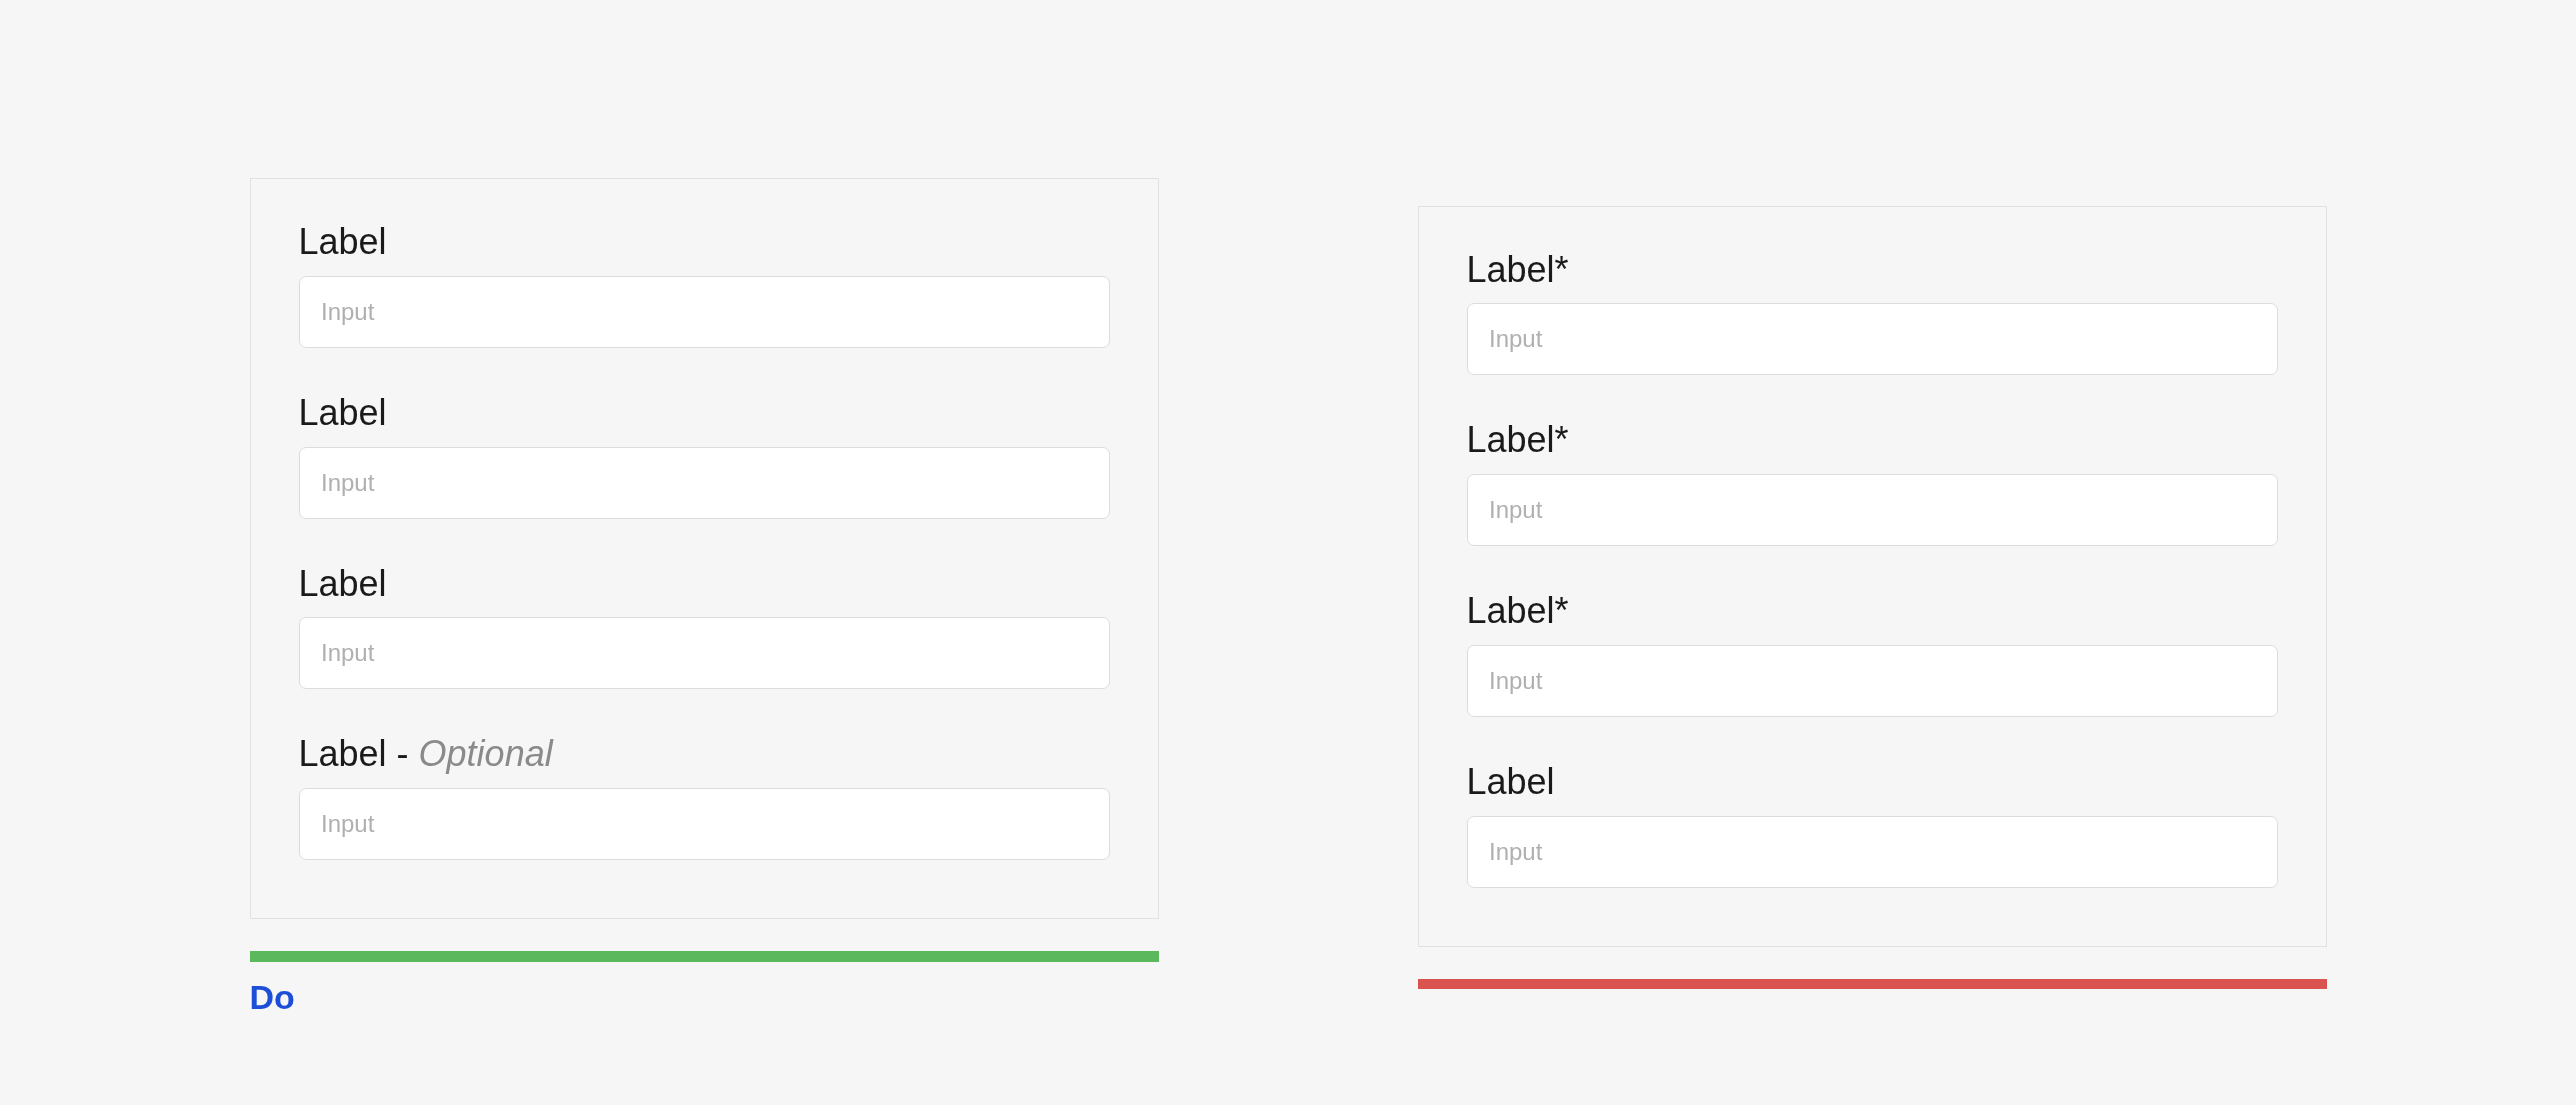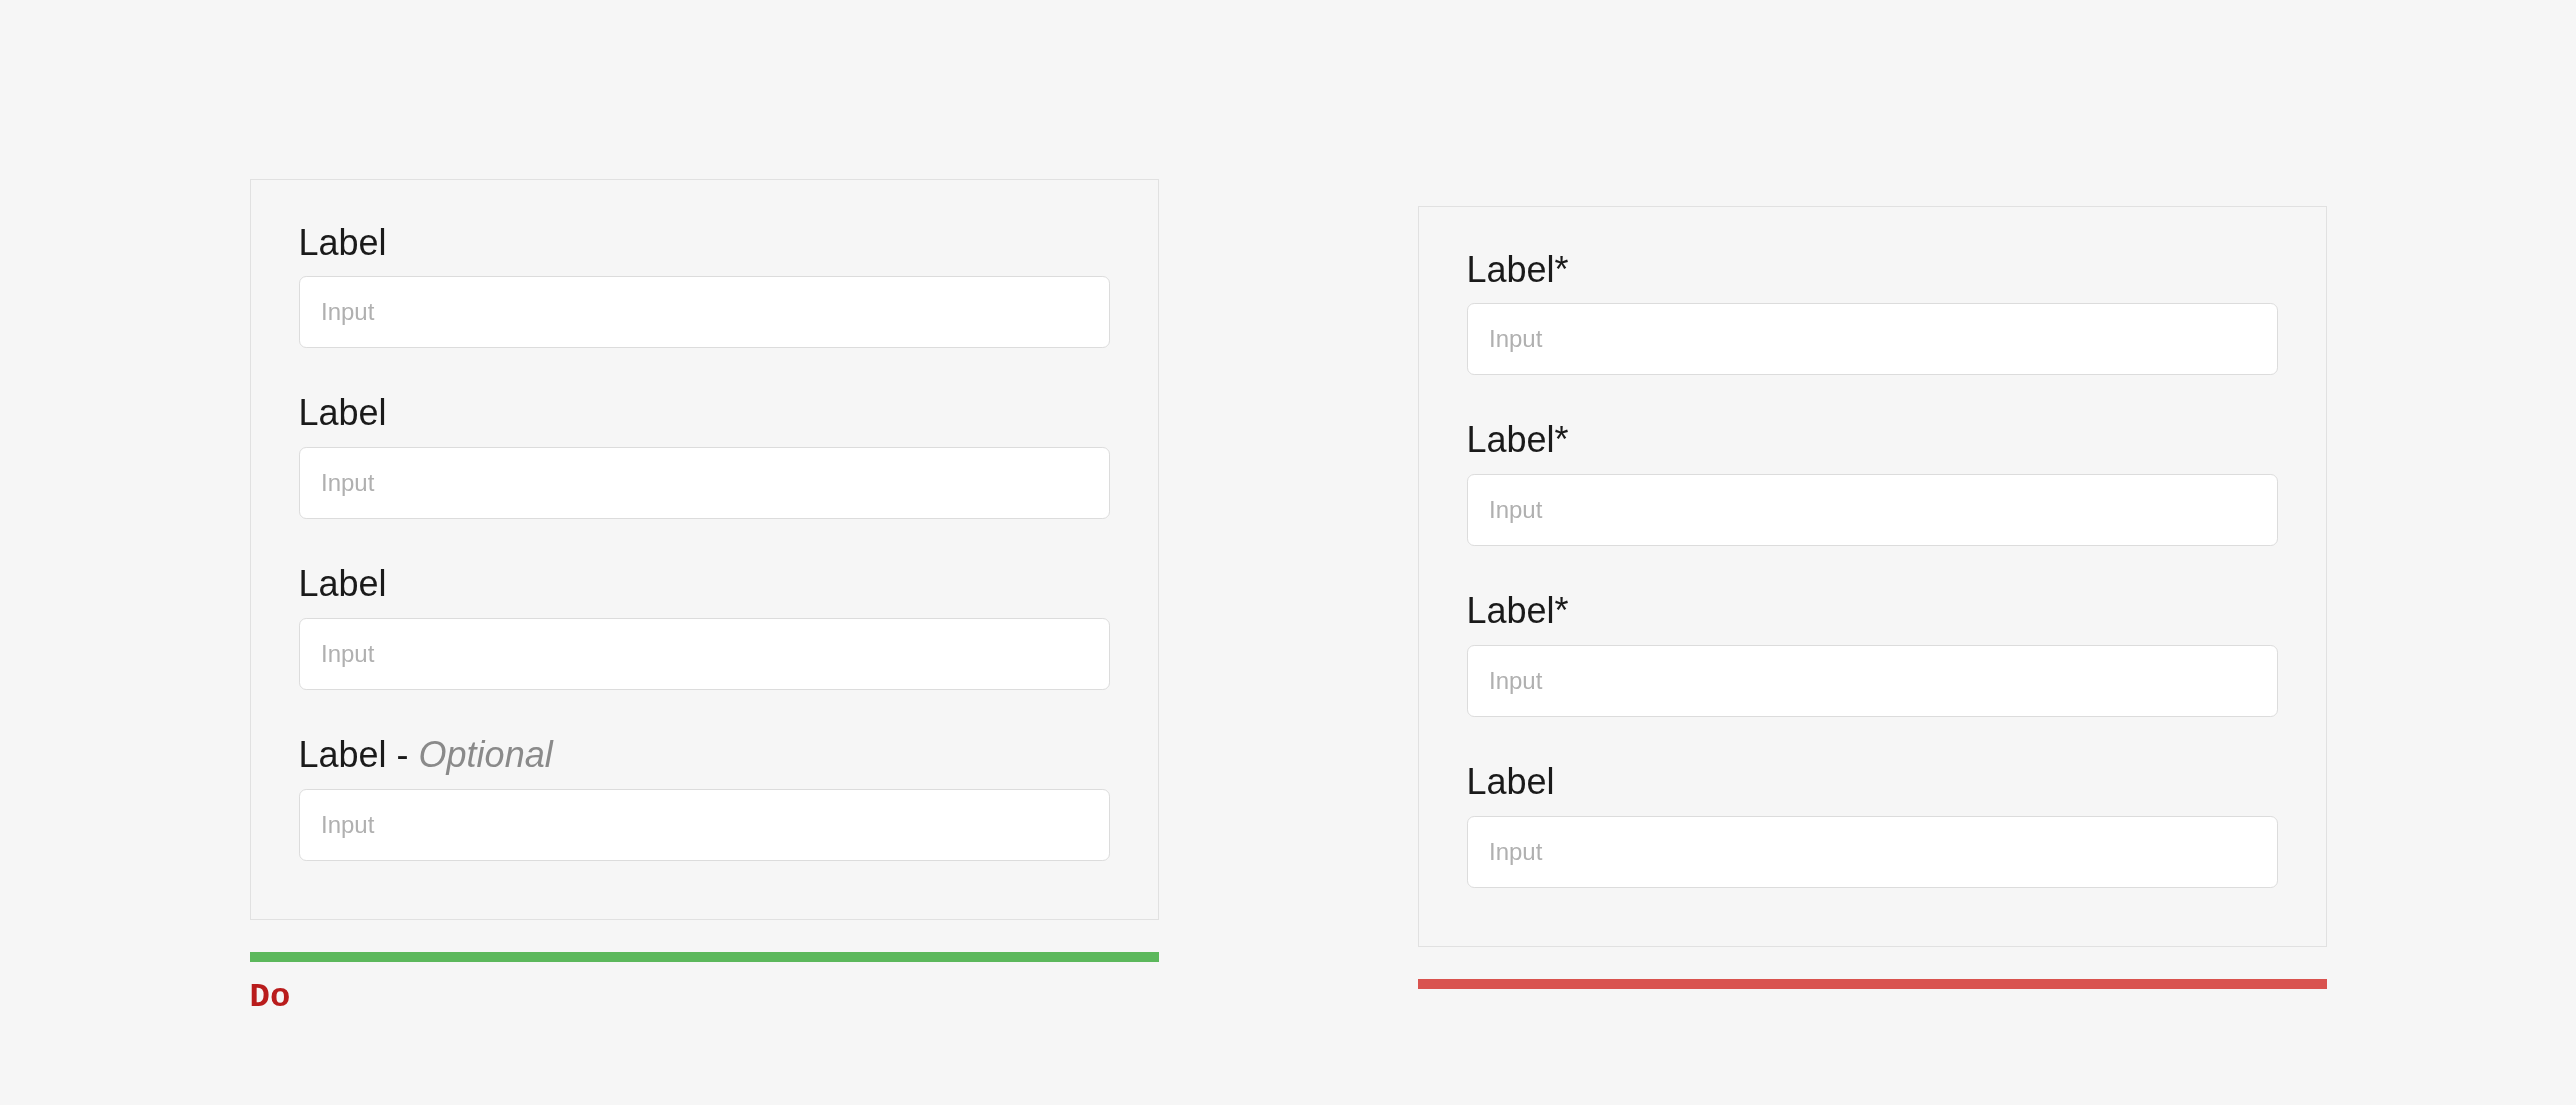--- a/index.html
+++ b/index.html
@@ -65,21 +65,21 @@
     width: 100%;
     margin-top: 32px;
   }
   .bar.do { background: #5cb85c; }
   .bar.dont { background: #d9534f; }
   .caption {
     margin-top: 16px;
     font-size: 34px;
     font-weight: 700;
   }
-  .caption.do { color: #b91c1c; font-family: Liberation Mono, monospace; }
+  .caption.do { color: #1d4ed8; }
   .caption.dont { color: #d9534f; }
 </style>
 </head>
 <body>
 
 <div class="stage">
 
   <div class="example">
     <div class="panel">
 

